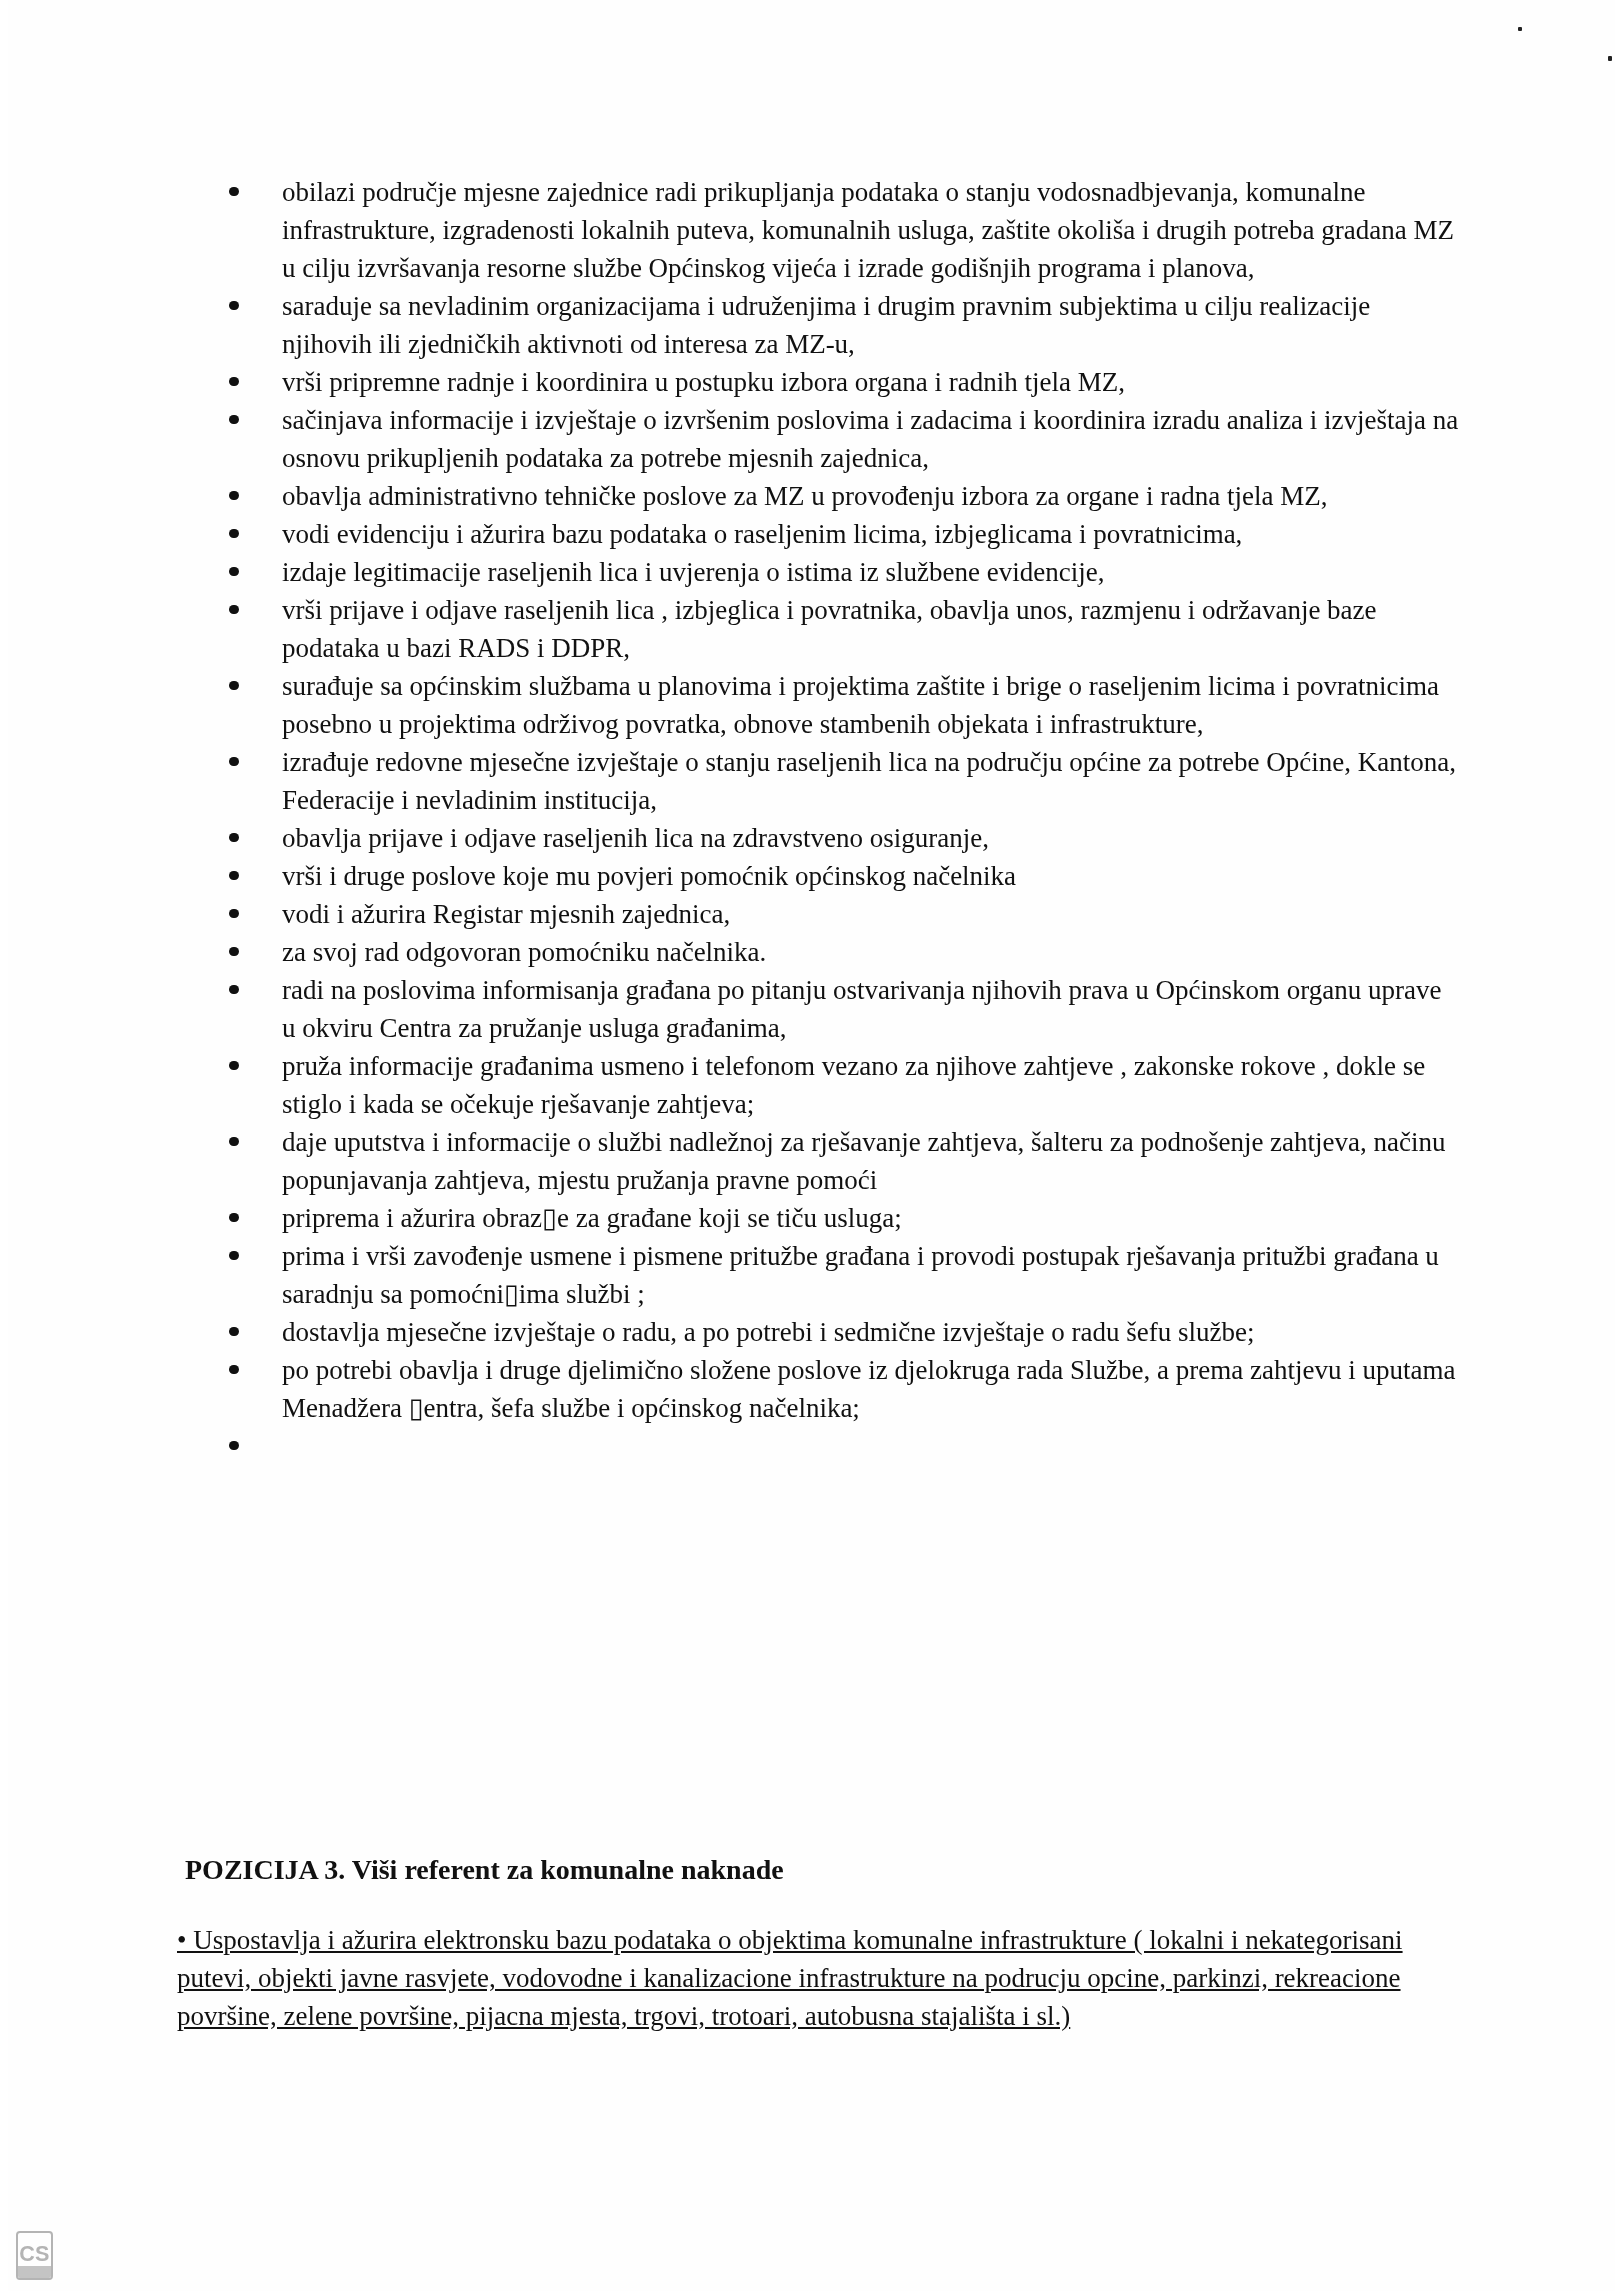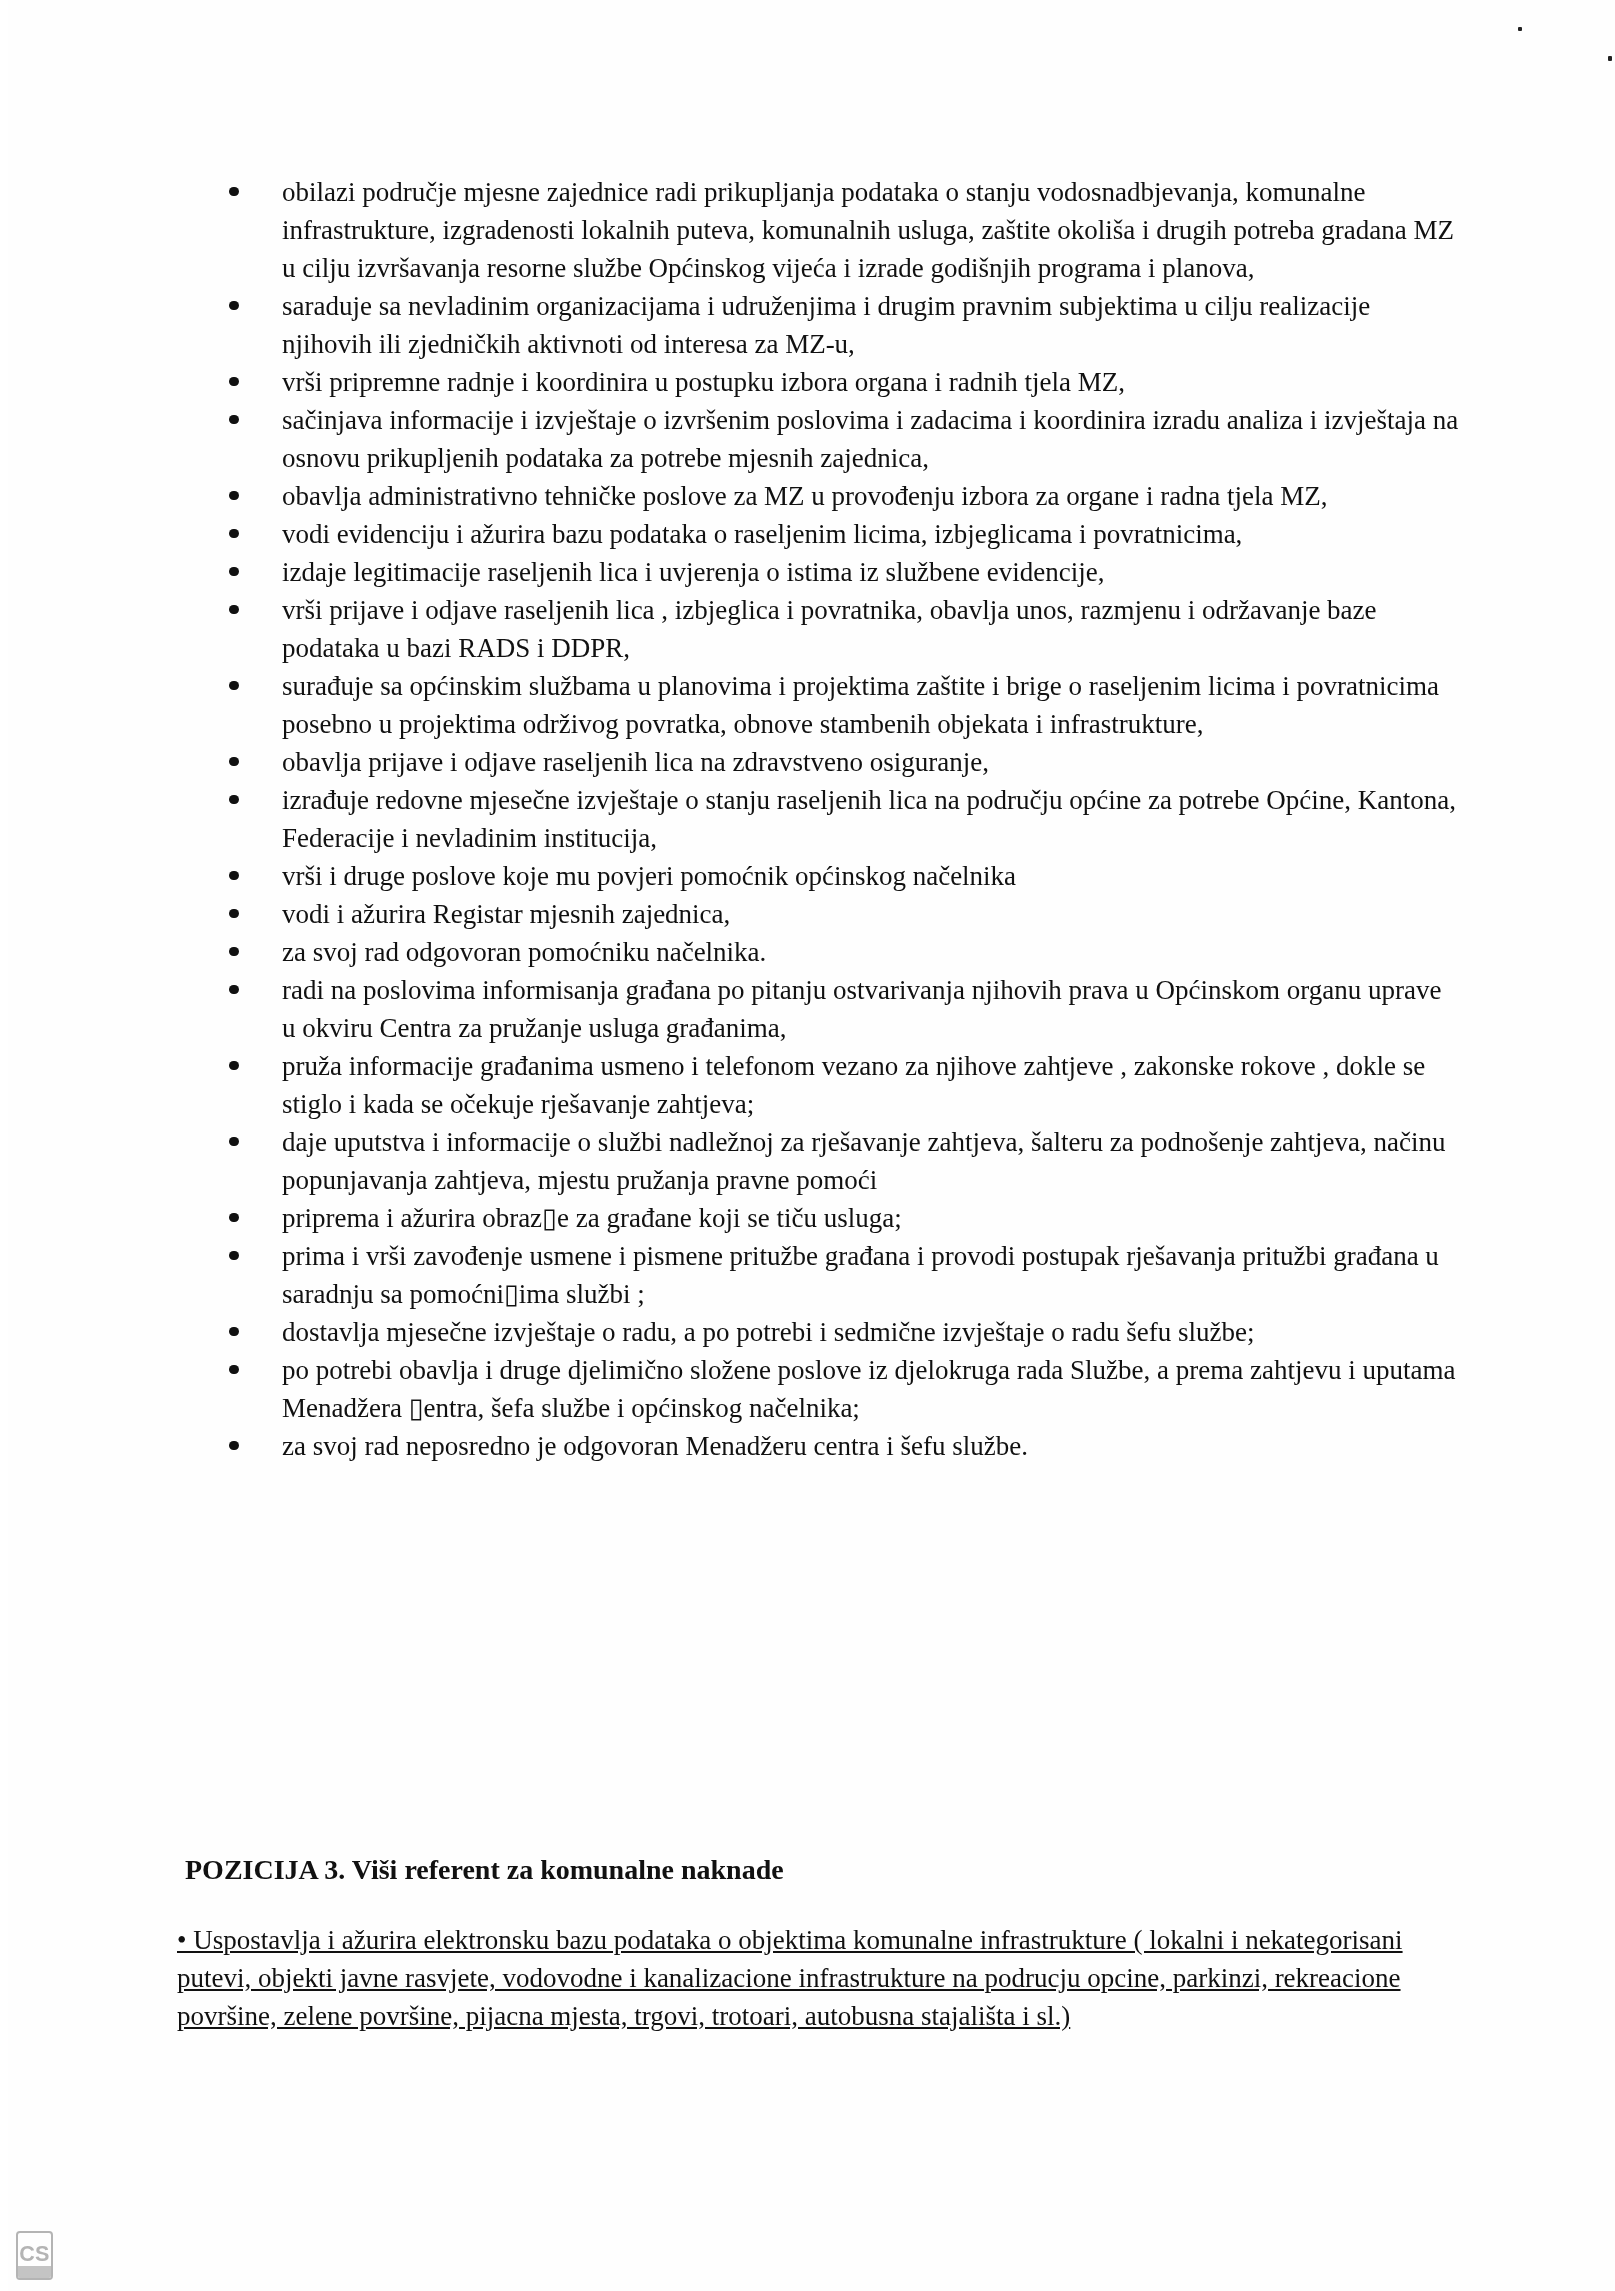--- a/index.html
+++ b/index.html
@@ -116,33 +116,33 @@
   <ul class="bullet-list">
     <li class="bullet-item"><span class="bullet-dot"></span><span>obilazi područje mjesne zajednice radi prikupljanja podataka o stanju vodosnadbjevanja, komunalne infrastrukture, izgradenosti lokalnih puteva, komunalnih usluga, zaštite okoliša i drugih potreba gradana MZ u cilju izvršavanja resorne službe Općinskog vijeća i izrade godišnjih programa i planova,</span></li>
     <li class="bullet-item"><span class="bullet-dot"></span><span>saraduje sa nevladinim organizacijama i udruženjima i drugim pravnim subjektima u cilju realizacije njihovih ili zjedničkih aktivnoti od interesa za MZ-u,</span></li>
     <li class="bullet-item"><span class="bullet-dot"></span><span>vrši pripremne radnje i koordinira u postupku izbora organa i radnih tjela MZ,</span></li>
     <li class="bullet-item"><span class="bullet-dot"></span><span> sačinjava informacije i izvještaje o izvršenim poslovima i zadacima i koordinira izradu analiza i izvještaja na osnovu prikupljenih podataka za potrebe mjesnih zajednica,</span></li>
     <li class="bullet-item"><span class="bullet-dot"></span><span>obavlja administrativno tehničke poslove za MZ u provođenju izbora za organe i radna tjela MZ,</span></li>
     <li class="bullet-item"><span class="bullet-dot"></span><span> vodi evidenciju i ažurira bazu podataka o raseljenim licima, izbjeglicama i povratnicima,</span></li>
     <li class="bullet-item"><span class="bullet-dot"></span><span>izdaje legitimacije raseljenih lica i uvjerenja o istima iz službene evidencije,</span></li>
     <li class="bullet-item"><span class="bullet-dot"></span><span>vrši prijave i odjave raseljenih lica , izbjeglica i povratnika, obavlja unos, razmjenu i održavanje baze podataka u bazi RADS i DDPR,</span></li>
     <li class="bullet-item"><span class="bullet-dot"></span><span>surađuje sa općinskim službama u planovima i projektima zaštite i brige o raseljenim licima i povratnicima posebno u projektima održivog povratka, obnove stambenih objekata i infrastrukture,</span></li>
+    <li class="bullet-item"><span class="bullet-dot"></span><span>izrađuje redovne mjesečne izvještaje o stanju raseljenih lica na području općine za potrebe Općine, Kantona, Federacije i nevladinim institucija,</span></li>
     <li class="bullet-item"><span class="bullet-dot"></span><span>obavlja prijave i odjave raseljenih lica na zdravstveno osiguranje,</span></li>
-    <li class="bullet-item"><span class="bullet-dot"></span><span>izrađuje redovne mjesečne izvještaje o stanju raseljenih lica na području općine za potrebe Općine, Kantona, Federacije i nevladinim institucija,</span></li>
     <li class="bullet-item"><span class="bullet-dot"></span><span>vrši i druge poslove koje mu povjeri pomoćnik općinskog načelnika</span></li>
     <li class="bullet-item"><span class="bullet-dot"></span><span>vodi i ažurira Registar mjesnih zajednica,</span></li>
     <li class="bullet-item"><span class="bullet-dot"></span><span>za svoj rad odgovoran pomoćniku načelnika.</span></li>
     <li class="bullet-item"><span class="bullet-dot"></span><span>radi na poslovima informisanja građana po pitanju ostvarivanja njihovih prava u Općinskom organu uprave u okviru Centra za pružanje usluga građanima,</span></li>
     <li class="bullet-item"><span class="bullet-dot"></span><span>pruža informacije građanima usmeno i telefonom vezano za njihove zahtjeve , zakonske rokove , dokle se stiglo i kada se očekuje rješavanje zahtjeva;</span></li>
     <li class="bullet-item"><span class="bullet-dot"></span><span>daje uputstva i informacije o službi nadležnoj za rješavanje zahtjeva, šalteru za podnošenje zahtjeva, načinu popunjavanja zahtjeva, mjestu pružanja pravne pomoći</span></li>
     <li class="bullet-item"><span class="bullet-dot"></span><span>priprema i ažurira obraz▯e za građane koji se tiču usluga;</span></li>
     <li class="bullet-item"><span class="bullet-dot"></span><span>prima i vrši zavođenje usmene i pismene pritužbe građana i provodi postupak rješavanja pritužbi građana u saradnju sa pomoćni▯ima službi ;</span></li>
     <li class="bullet-item"><span class="bullet-dot"></span><span>dostavlja mjesečne izvještaje o radu, a po potrebi i sedmične izvještaje o radu šefu službe;</span></li>
     <li class="bullet-item"><span class="bullet-dot"></span><span>po potrebi obavlja i druge djelimično složene poslove iz djelokruga rada Službe, a prema zahtjevu i uputama Menadžera ▯entra, šefa službe i općinskog načelnika;</span></li>
-    <li class="bullet-item"><span class="bullet-dot"></span><span>za svoj rad neposredno je odgovoran Menadžeru centra i šefu službe.</span></li>
+    <li class="bullet-item"><span class="bullet-dot"></span></li>
   </ul>
 
   <h2 class="section-heading">POZICIJA 3. Viši referent za komunalne naknade</h2>
 
   <p class="section-paragraph">• Uspostavlja i ažurira elektronsku bazu podataka o objektima komunalne infrastrukture ( lokalni i nekategorisani putevi, objekti javne rasvjete, vodovodne i kanalizacione infrastrukture na podrucju opcine, parkinzi, rekreacione površine, zelene površine, pijacna mjesta, trgovi, trotoari, autobusna stajališta i sl.)</p>
 
   <div class="watermark">
     <span class="cs-logo">CS</span>
   </div>
 </div>

